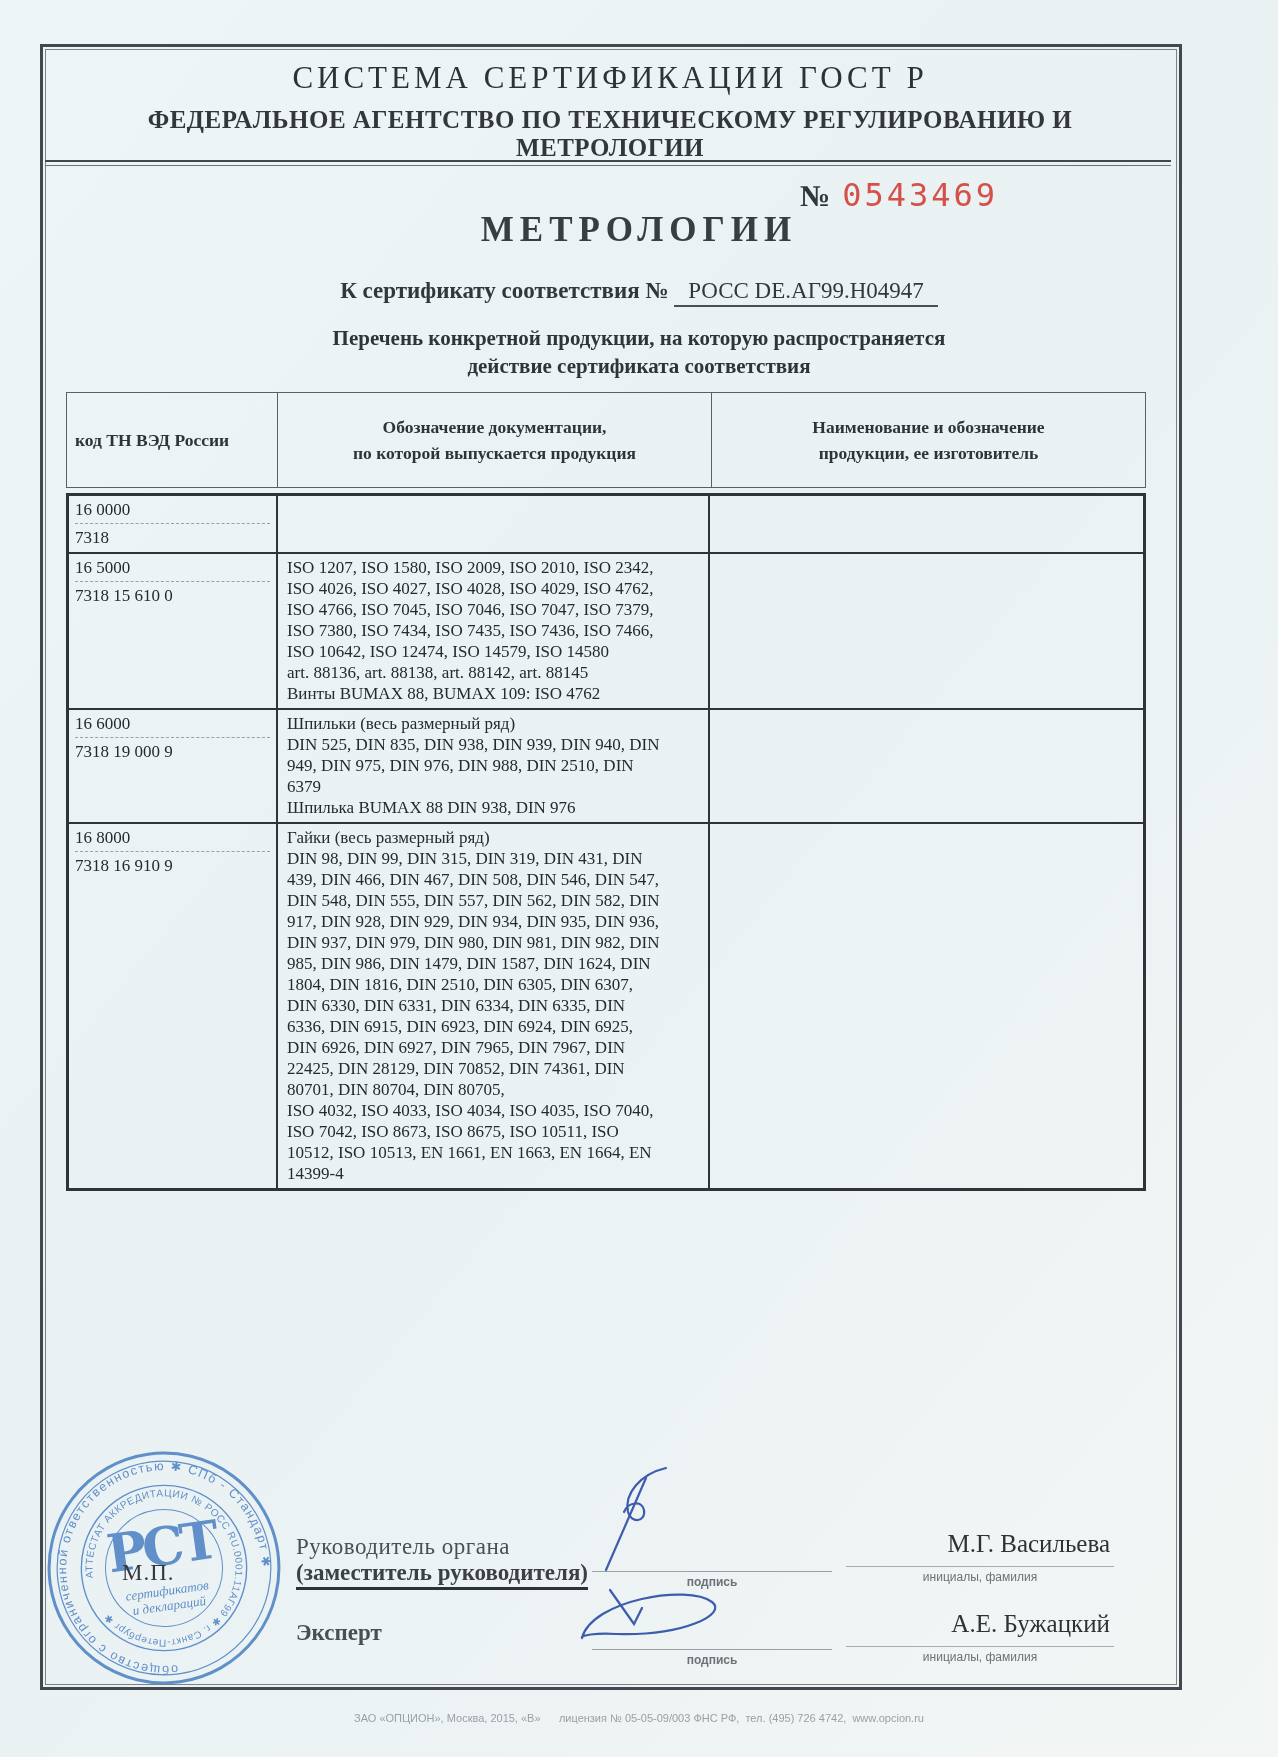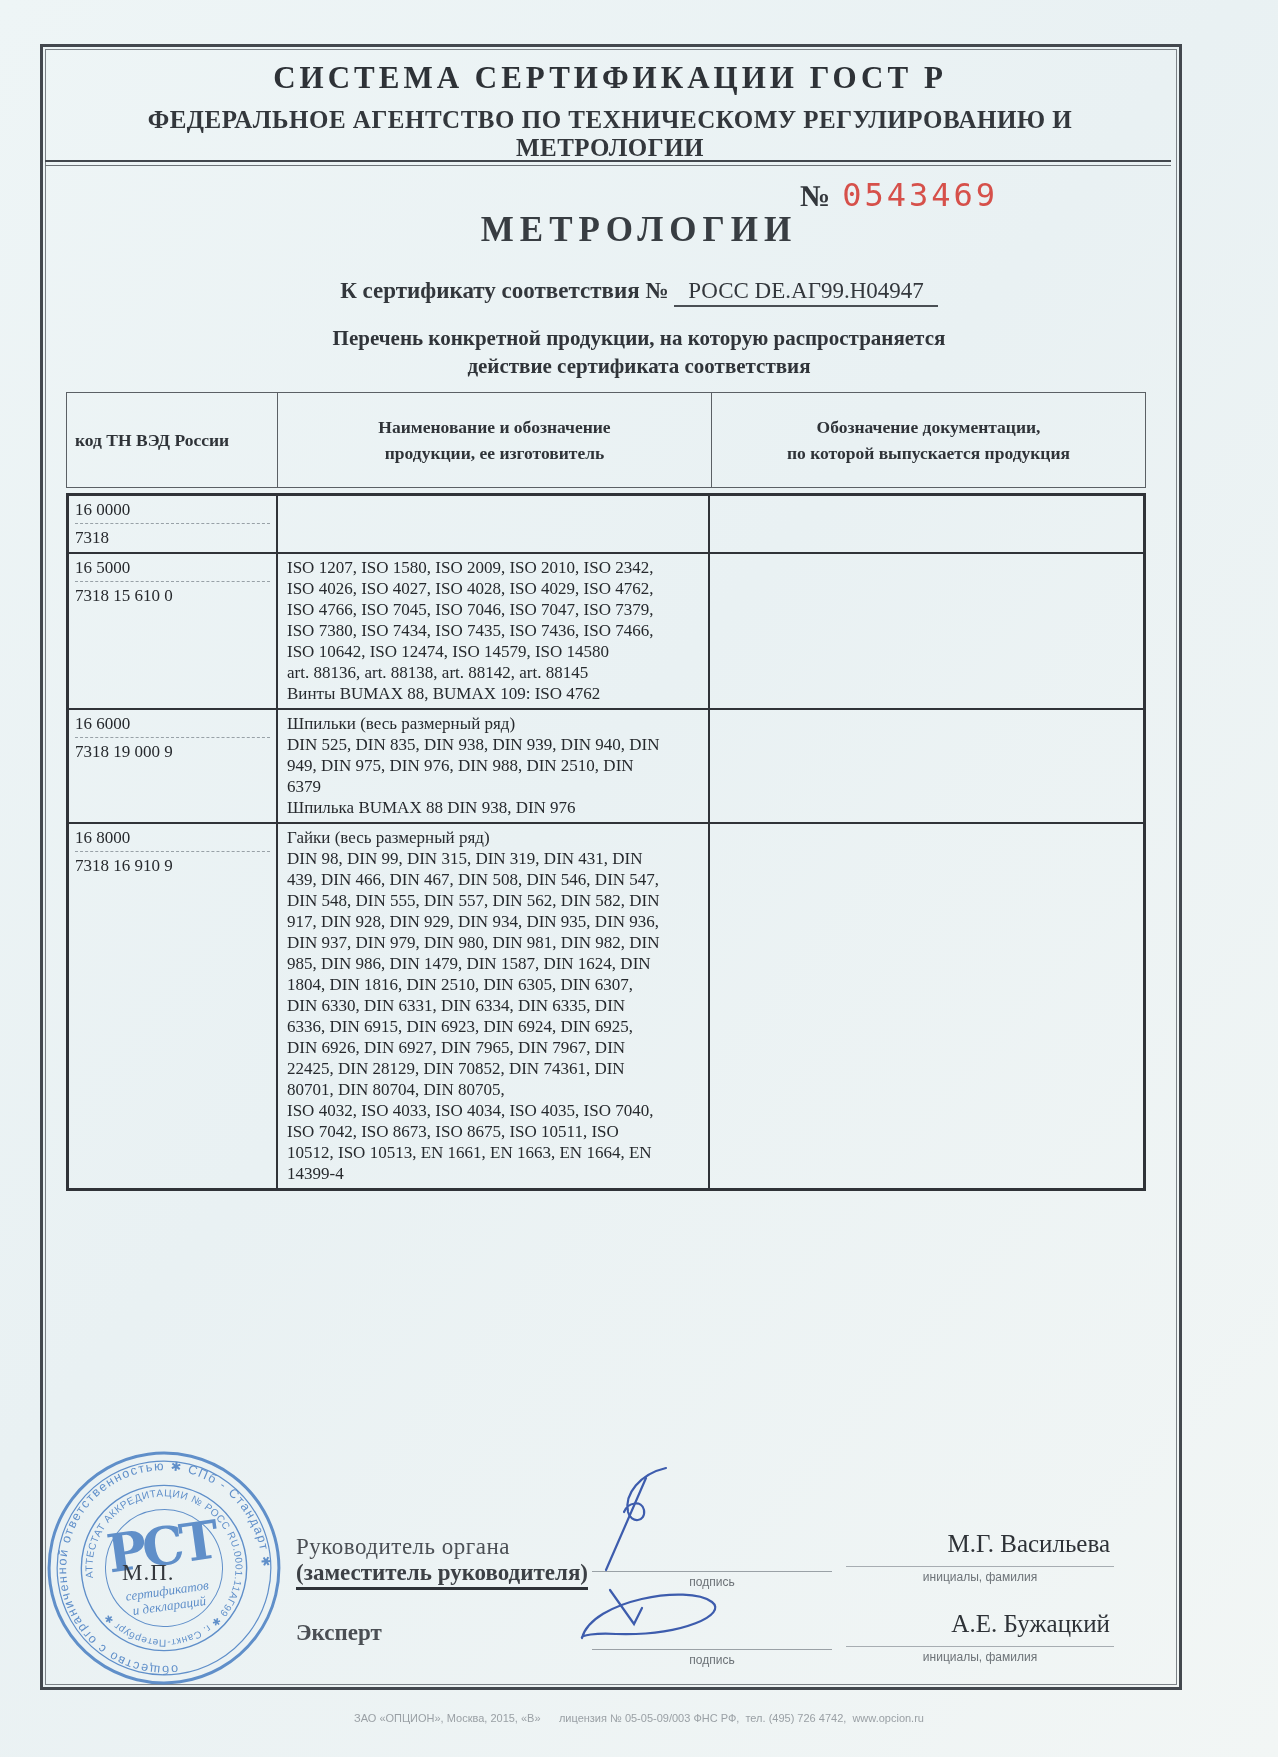--- a/index.html
+++ b/index.html
@@ -14,21 +14,21 @@
   }
   .frame{
     position:absolute;left:40px;top:44px;width:1136px;height:1640px;
     border:3px solid #43484e;
   }
   .frame-inner{
     position:absolute;inset:2px;border:1px solid #7b8186;
   }
   .sys-title{
     position:absolute;left:60px;top:60px;width:1100px;
-    text-align:center;font-size:31px;font-weight:bold;letter-spacing:4px;
+    text-align:center;font-size:31px;font-weight:normal;letter-spacing:4px;
     color:#2e3237;
   }
   .agency{
     position:absolute;left:52px;top:106px;width:1116px;
     text-align:center;font-size:25px;font-weight:bold;letter-spacing:0.5px;
     color:#33373c;
   }
   .header-rule{
     position:absolute;left:45px;top:160px;width:1126px;height:3px;
     border-top:2px solid #43484e;border-bottom:1px solid #6d7378;
@@ -82,21 +82,21 @@
   .code-tnved{display:block;padding-top:3px;}
   .r1{min-height:44px;} .r2{min-height:144px;} .r3{min-height:95px;} .r4{min-height:347px;}
   
   .role-1{position:absolute;left:296px;top:1534px;font-size:23px;font-weight:normal;color:#4b4f54;letter-spacing:0.5px;}
   .role-1b{position:absolute;left:296px;top:1560px;font-size:23px;font-weight:bold;color:#3c4045;
            border-bottom:3px solid #2e3237;padding-bottom:1px;}
   .role-2{position:absolute;left:296px;top:1620px;font-size:23px;font-weight:bold;color:#4b4f54;}
   .sig-line{position:absolute;height:0;border-top:1px solid #9aa1a6;width:240px;left:592px;}
   .sig-line.a{top:1571px;} .sig-line.b{top:1649px;}
   .sig-caption{position:absolute;left:592px;width:240px;text-align:center;
-               font-family:"Liberation Sans",sans-serif;font-size:12px;color:#6c7277;}
+               font-family:"Liberation Sans",sans-serif;font-size:12px;color:#6c7277;font-weight:bold;}
   .sig-caption.a{top:1575px;} .sig-caption.b{top:1653px;}
   .name{position:absolute;left:850px;width:260px;text-align:right;font-size:25px;color:#2e3237;}
   .name.n1{top:1530px;} .name.n2{top:1610px;}
   .name-line{position:absolute;left:846px;width:268px;height:0;border-top:1px solid #a7adb2;}
   .name-line.n1{top:1566px;} .name-line.n2{top:1646px;}
   .name-caption{position:absolute;left:846px;width:268px;text-align:center;
                 font-family:"Liberation Sans",sans-serif;font-size:12px;color:#6c7277;}
   .name-caption.n1{top:1570px;} .name-caption.n2{top:1650px;}
   .mp{position:absolute;left:122px;top:1560px;font-size:23px;color:#34383d;letter-spacing:1px;}
   .stamp{position:absolute;left:38px;top:1442px;width:252px;height:252px;transform:rotate(-8deg);opacity:0.88;}
@@ -135,24 +135,24 @@
   </div>
 
   <div class="desc">Перечень конкретной продукции,  на которую распространяется
 действие сертификата соответствия</div>
 
   <div class="cert-table">
     <div class="thead">
       <div class="thead-cell thead-col1">
         <div class="half">код ТН ВЭД России</div>
       </div>
+      <div class="thead-cell thead-center">Обозначение документации,
+по которой выпускается продукция</div>
       <div class="thead-cell thead-center">Наименование и обозначение
 продукции, ее изготовитель</div>
-      <div class="thead-cell thead-center">Обозначение документации,
-по которой выпускается продукция</div>
     </div>
 
     <div class="tbody">
 
       <div class="trow r1">
         <div class="tcell cell-codes">
           <span class="code-okp">16 0000</span>
           <span class="code-tnved">7318</span>
         </div>
         <div class="tcell cell-product"></div>

